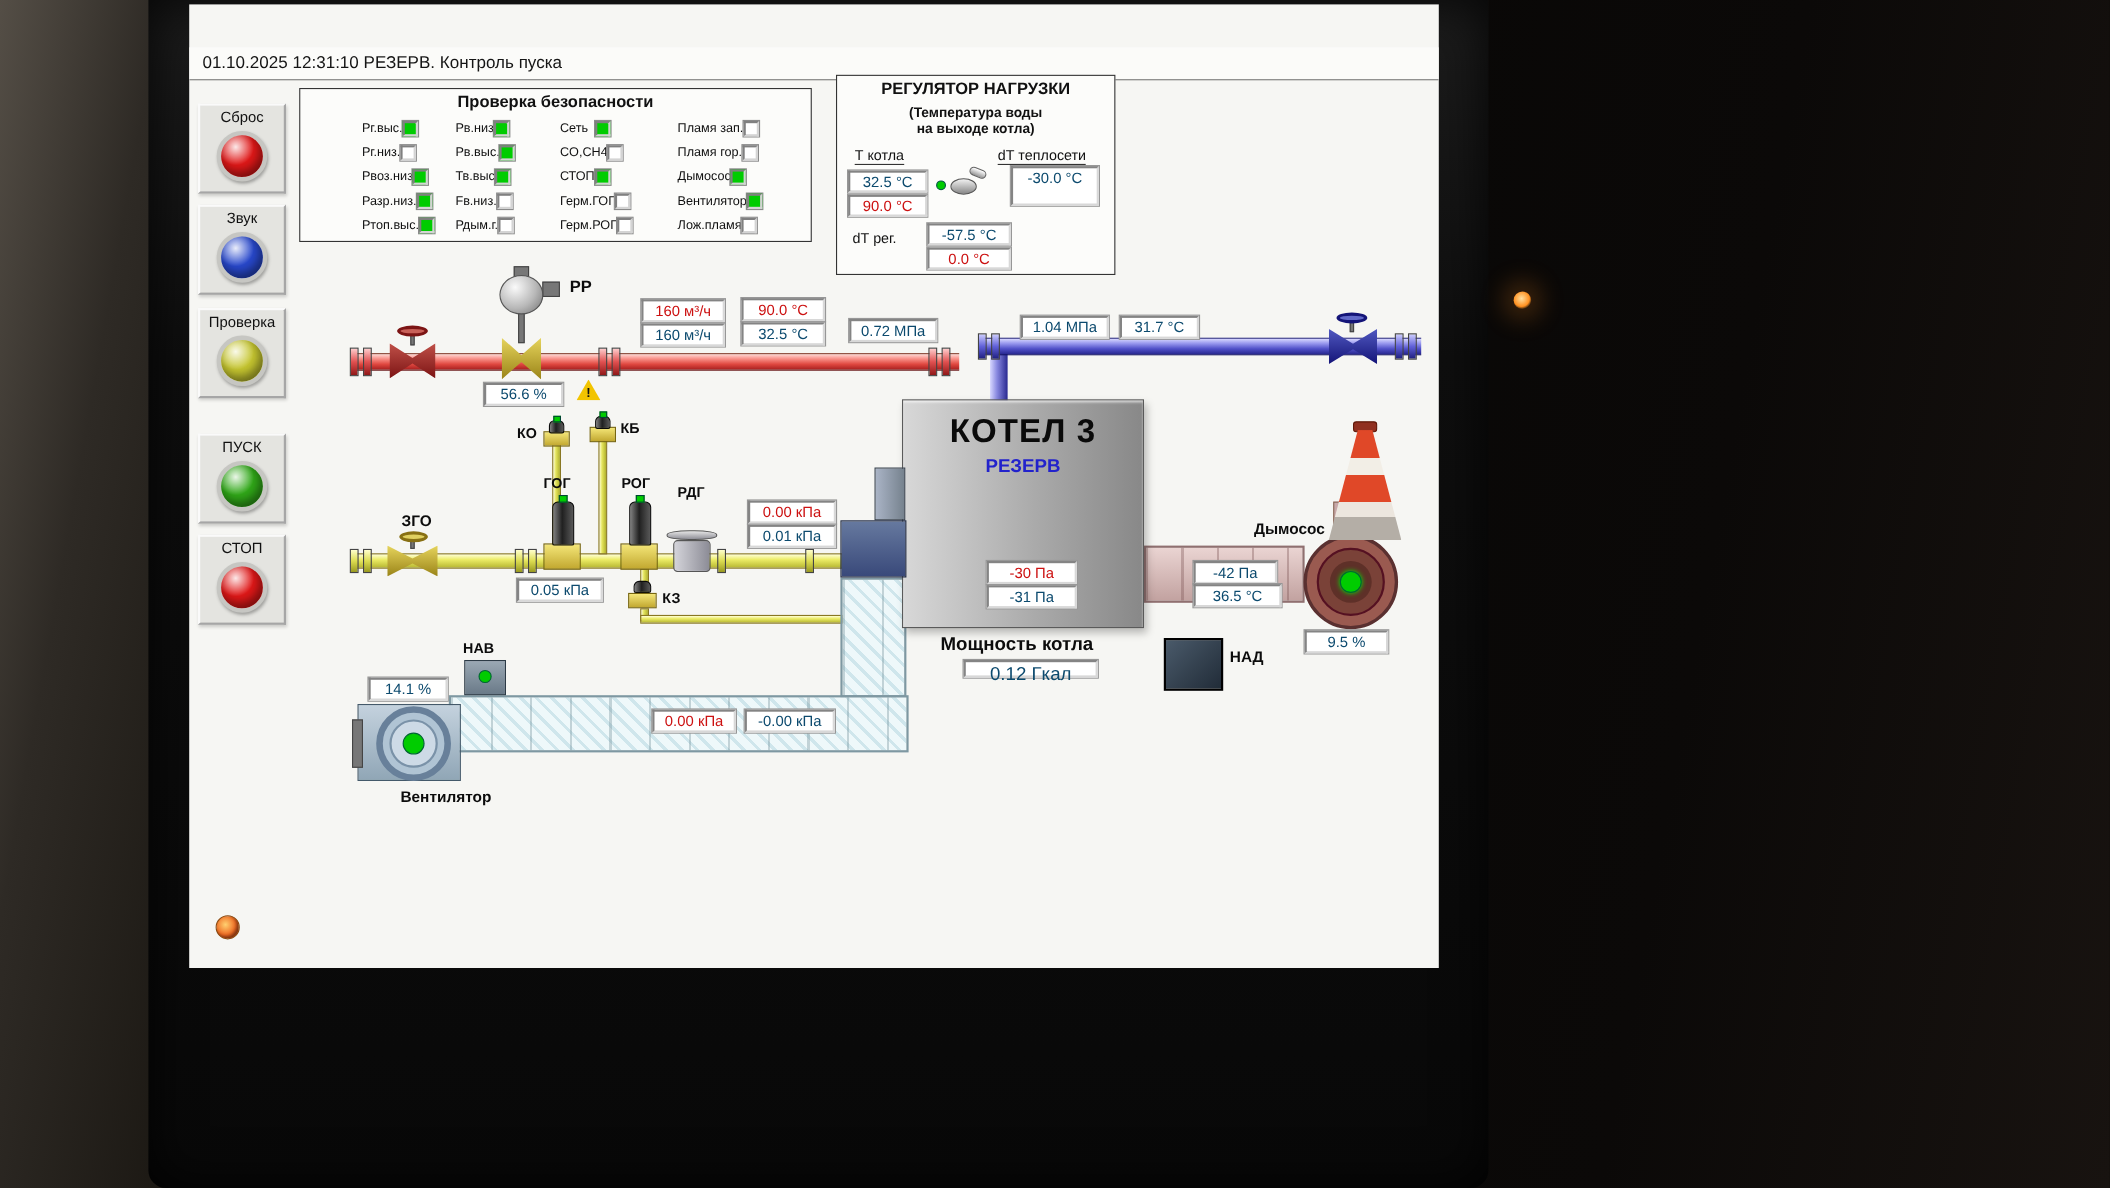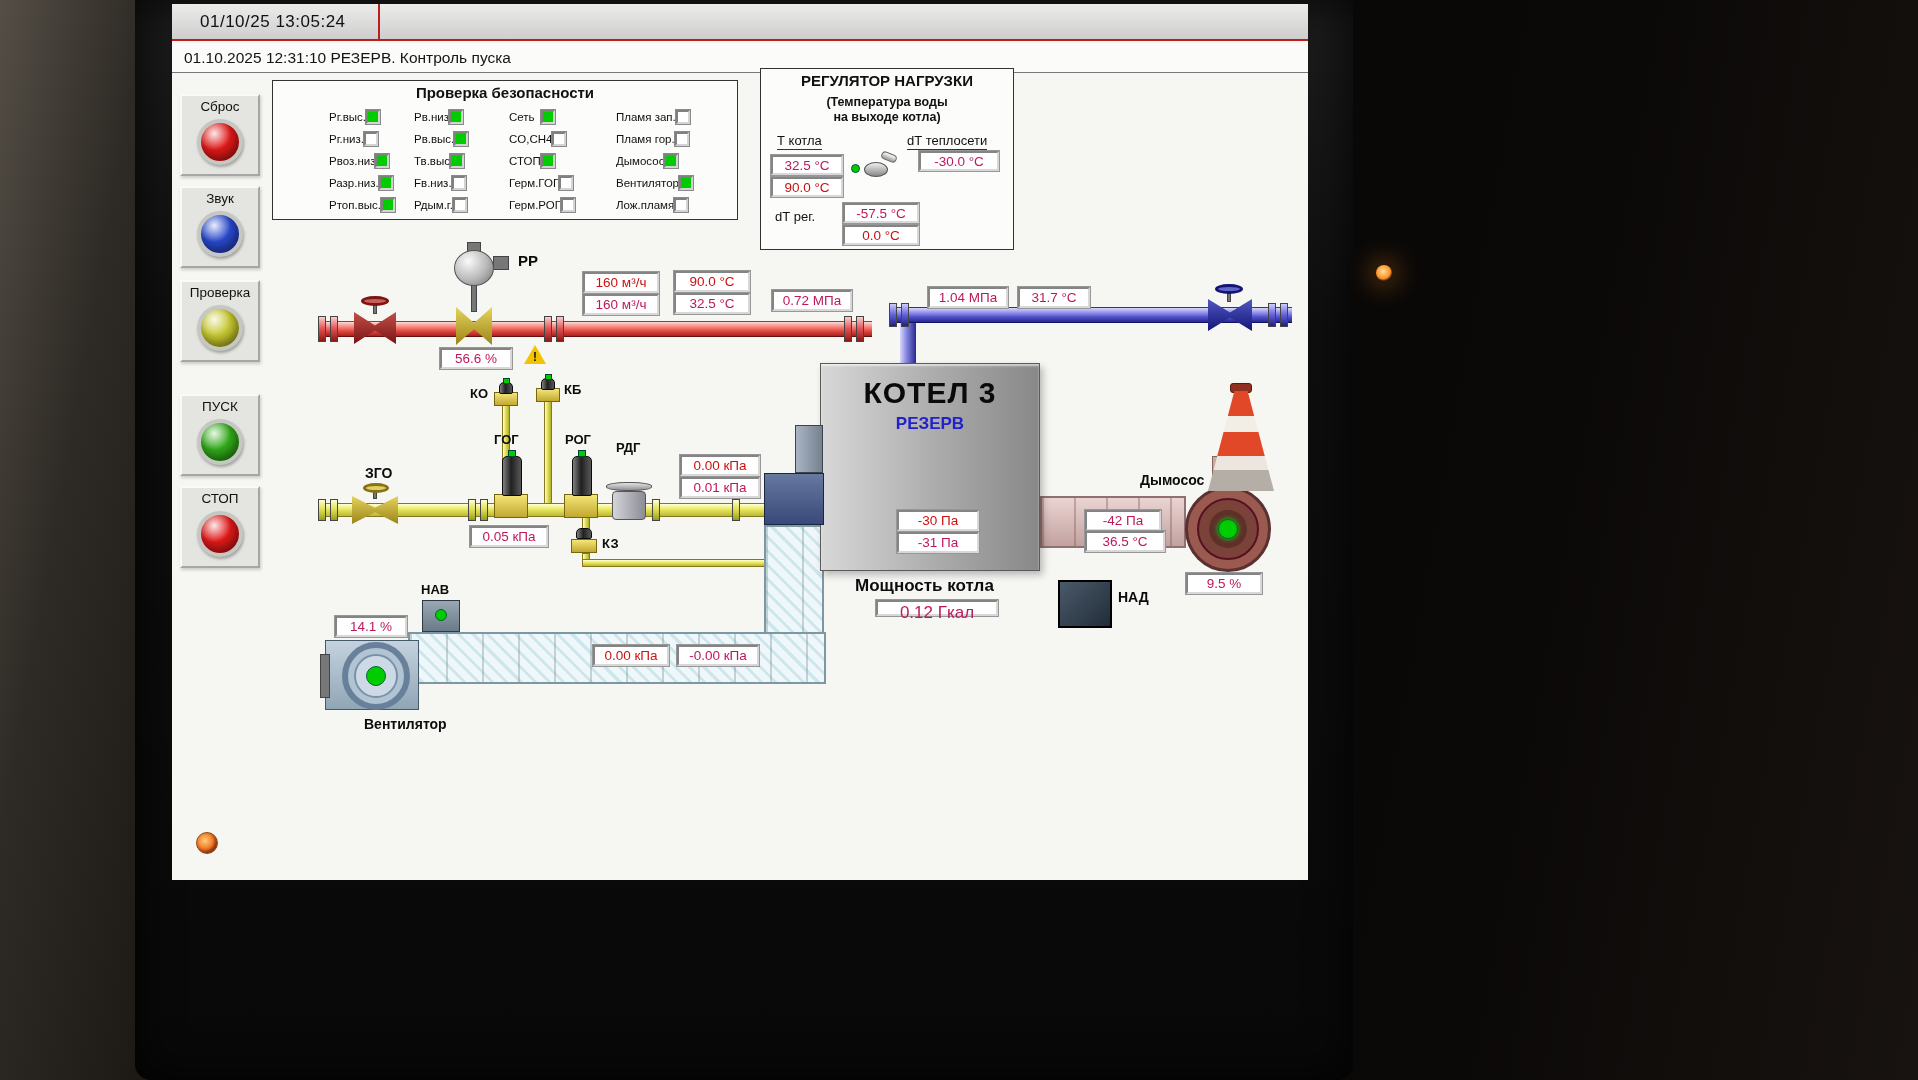--- a/index.html
+++ b/index.html
@@ -43,21 +43,21 @@
   .srow .sl { font-size:11.5px; white-space:nowrap; color:#101010; }
   .chk { width:14px; height:14px; background:#fff; border:2px inset #d4d4d4; box-shadow:0 0 0 1px #8a8a8a; flex:0 0 auto; }
   .chk.on { background:var(--ok,#00cc00); }
 
   .reg-sub { position:absolute; width:100%; text-align:center; font-size:12.5px; font-weight:bold; }
   .reg-lbl { position:absolute; font-size:13px; color:#101010; border-bottom:1px solid #333; padding-bottom:1px; }
   .reg-lbl2 { position:absolute; font-size:13px; color:#101010; }
 
   
   .box { position:absolute; background:#fff; border:2px inset #d8d8d8; box-shadow:0 0 0 1px #979797;
-         font-size:13.5px; text-align:center; line-height:17px; color:#be185d; z-index:6; }
+         font-size:13.5px; text-align:center; line-height:17px; color:#0c4a6e; z-index:6; }
   .box.red { color:var(--alarm,#cc1111); }
   .box.big { font-size:17px; line-height:21px; }
   .lbl { position:absolute; font-weight:bold; color:#0c0c0c; white-space:nowrap; z-index:6; }
 
   
   .pipe { position:absolute; }
   .pipe.hot { background:linear-gradient(180deg,#ffd8d4,#f89088 30%,#e04840 65%,#a82020); border-top:1px solid #843; border-bottom:1px solid #611; }
   .pipe.ret { background:linear-gradient(180deg,#d8d8ff,#9898ee 30%,#5050c8 65%,#282890); border-top:1px solid #338; border-bottom:1px solid #116; }
   .pipe.retv { background:linear-gradient(90deg,#d8d8ff,#8888e0 40%,#282890); }
   .pipe.gas { background:linear-gradient(180deg,#ffffd6,#ecec66 40%,#b8b832); border:1px solid #887722; }
@@ -126,24 +126,20 @@
 </style>
 </head>
 <body style="--alarm: #cc1111; --ok: #00cc00; --reserve: #2222cc;">
 
 <div class="wall"></div>
 <div class="monitor"></div>
 <div class="led"></div>
 
 <div class="screen">
 
-  <div class="titlebar">
-    <span class="dt">01/10/25 13:05:24</span>
-    <span class="vline"></span>
-  </div>
 
   <div class="statusline">
     <span>01.10.2025 12:31:10 РЕЗЕРВ. Контроль пуска</span>
   </div>
 
   <div class="ctrl" style="top:90px">
     <div class="cap">Сброс</div>
     <div class="ball" style="--ball: #e01818;"></div>
   </div>
   <div class="ctrl" style="top:182px">
@@ -265,21 +261,21 @@
     <div class="reg-sub" style="top:41px">на выходе котла)</div>
     <div class="reg-lbl" style="left:16px;top:64px">Т котла</div>
     <div class="reg-lbl" style="left:146px;top:64px">dТ теплосети</div>
     <div class="box" style="left:10px;top:86px;width:72px;height:20px">32.5 °С</div>
     <div class="box red" style="left:10px;top:108px;width:72px;height:20px">90.0 °С</div>
     <div class="toggle">
       <div class="tg-dot"></div>
       <div class="tg-base"></div>
       <div class="tg-lever"></div>
     </div>
-    <div class="box" style="left:158px;top:82px;width:80px;height:20px">-30.0 °С</div>
+    <div class="box" style="left:158px;top:82px;width:80px;height:36px">-30.0 °С</div>
     <div class="reg-lbl2" style="left:14px;top:140px">dТ рег.</div>
     <div class="box" style="left:82px;top:134px;width:76px;height:20px">-57.5 °С</div>
     <div class="box red" style="left:82px;top:156px;width:76px;height:20px">0.0 °С</div>
   </div>
 
   <div class="pipe hot" style="left:150px;top:317px;width:550px;height:16px"></div>
   <div class="flange hot" style="left:146px;top:312px;width:8px;height:26px"></div>
   <div class="flange hot" style="left:158px;top:312px;width:8px;height:26px"></div>
   <div class="flange hot" style="left:372px;top:312px;width:8px;height:26px"></div>
   <div class="flange hot" style="left:384px;top:312px;width:8px;height:26px"></div>

